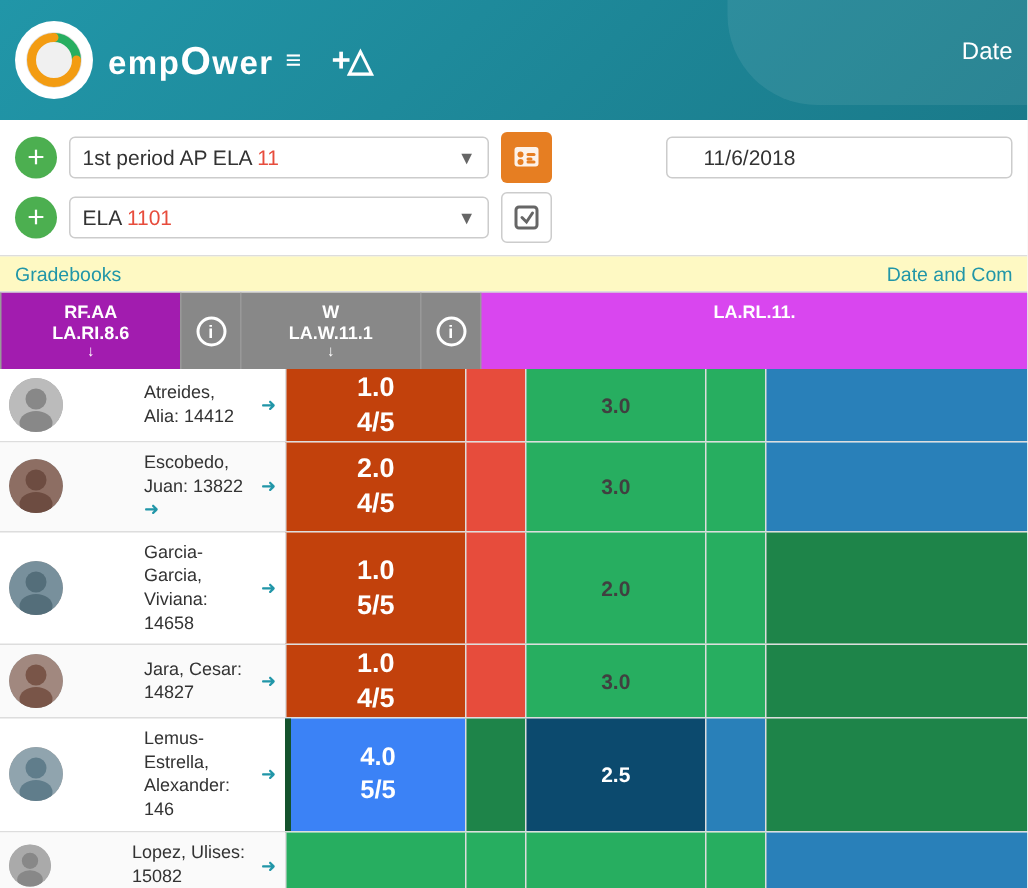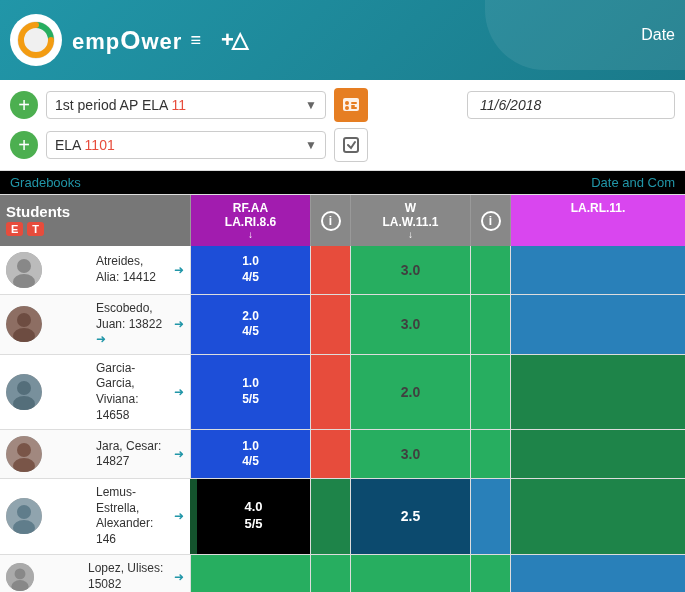--- a/index.html
+++ b/index.html
@@ -133,29 +133,28 @@
       border-radius: 4px;
       display: flex;
       align-items: center;
       justify-content: center;
       margin-left: 8px;
       cursor: pointer;
     }
     .date-input {
       border: 1px solid #ccc;
       border-radius: 4px;
-      padding: 5px 12px;
+      padding: 5px 24px;
       font-size: 14px;
       color: #333;
       min-width: 120px;
-      font-style: italic;
     }
     .tab-section {
       display: flex;
-      background: #000000;
+      background: #fef9c3;
       border-bottom: 1px solid #ddd;
       justify-content: space-between;
     }
     .tab-left { display: flex; align-items: center; padding: 4px 10px; }
     .tab-right { display: flex; align-items: center; padding: 4px 10px; }
     .tab-link {
       font-size: 13px;
       color: #2196a8;
       cursor: pointer;
     }
@@ -271,26 +270,26 @@
       display: flex;
       align-items: center;
       justify-content: center;
     }
     .avatar svg { width: 36px; height: 36px; }
     .student-name { flex: 1; font-size: 12px; line-height: 1.3; margin-left: 46px; }
     .arrow-right { color: #2196a8; font-size: 12px; }
     .cell-grade-red {
       width: 120px;
       flex-shrink: 0;
-      background: #1d4ed8;
-      display: flex;
-      align-items: center;
-      justify-content: center;
-      color: white;
-      font-size: 12px;
+      background: #c2410c;
+      display: flex;
+      align-items: center;
+      justify-content: center;
+      color: white;
+      font-size: 18px;
       font-weight: bold;
       text-align: center;
       line-height: 1.3;
       border-left: 1px solid #ddd;
     }
     .cell-grade-empty {
       width: 40px;
       flex-shrink: 0;
       border-left: 1px solid #ddd;
       background: #e74c3c;
@@ -326,30 +325,30 @@
       align-items: center;
       justify-content: center;
       color: white;
       font-size: 14px;
       font-weight: bold;
       border-left: 1px solid #ddd;
     }
     .cell-grade-dkgreen {
       width: 120px;
       flex-shrink: 0;
-      background: #000000;
-      display: flex;
-      align-items: center;
-      justify-content: center;
-      color: white;
-      font-size: 13px;
+      background: #3b82f6;
+      display: flex;
+      align-items: center;
+      justify-content: center;
+      color: white;
+      font-size: 17px;
       font-weight: bold;
       text-align: center;
       line-height: 1.3;
-      border-left: 7px solid #14532d;
+      border-left: 4px solid #14532d;
     }
     .cell-grade-dkgreen2 {
       flex: 1;
       background: #1e8449;
       border-left: 1px solid #ddd;
     }
     .info-circle {
       width: 20px;
       height: 20px;
       border-radius: 50%;
@@ -432,27 +431,20 @@
     <span class="tab-link">Gradebooks</span>
   </div>
   <div class="tab-right">
     <span class="tab-link">Date and Com</span>
   </div>
 </div>
 
 <div class="grid-wrapper">
 
   <div class="grid-header">
-    <div class="col-students">
-      <div class="col-students-title">Students</div>
-      <div class="col-badges">
-        <span class="badge-e">E</span>
-        <span class="badge-t">T</span>
-      </div>
-    </div>
     <div class="col-grade">
       <div class="col-grade-label">RF.AA<br>LA.RI.8.6</div>
       <div class="arrow-down">↓</div>
     </div>
     <div class="col-info">
       <div class="info-circle">i</div>
     </div>
     <div class="col-grade2">
       <div class="col-grade-label">W<br>LA.W.11.1</div>
       <div class="arrow-down">↓</div>

